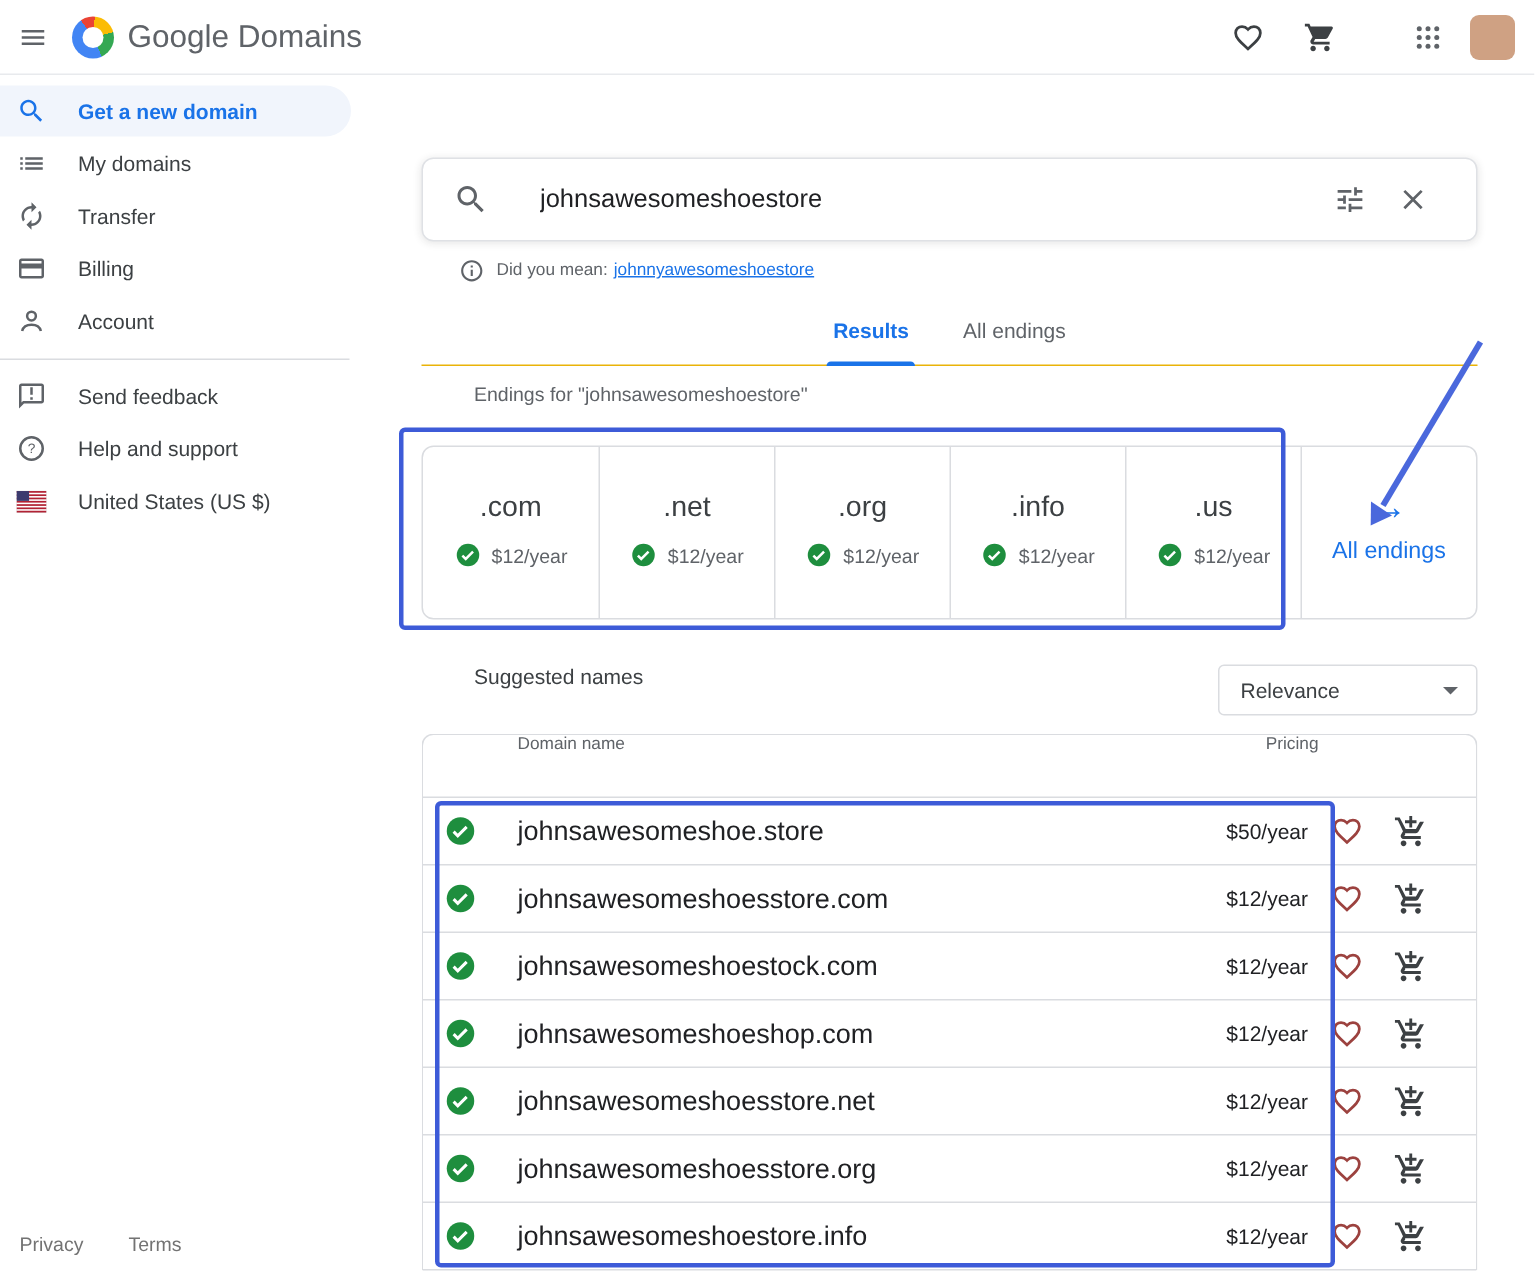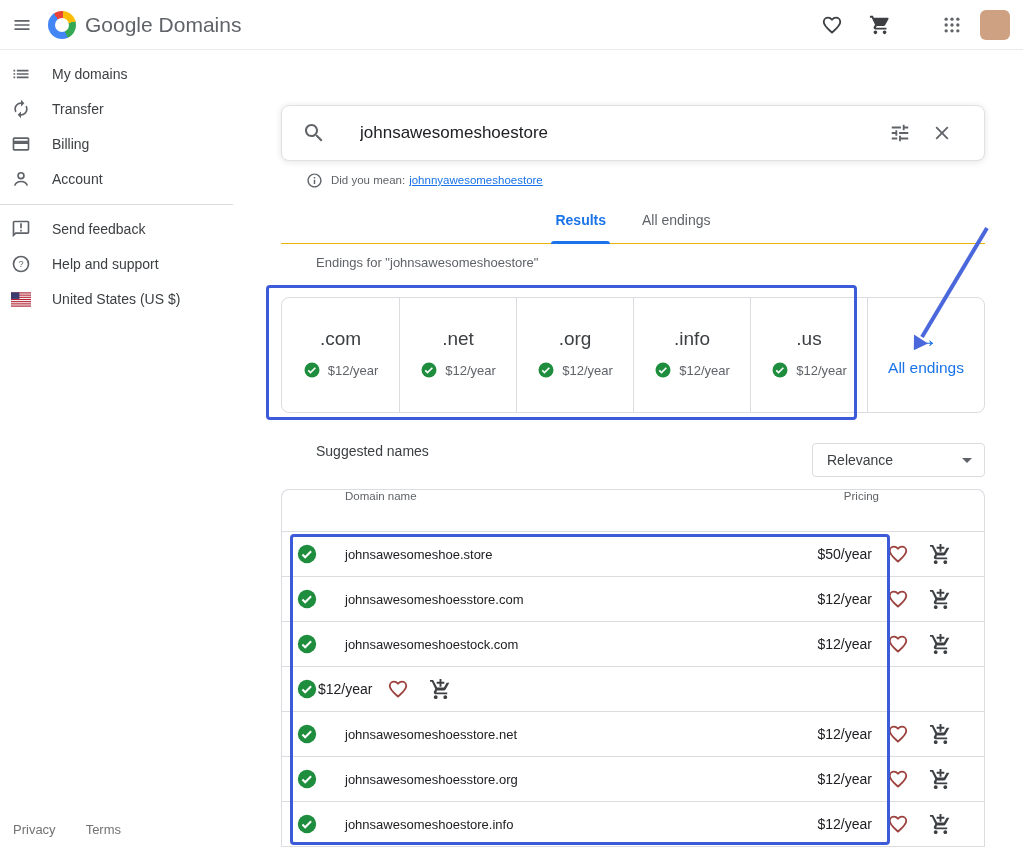--- a/index.html
+++ b/index.html
@@ -64,21 +64,21 @@
   .sort-select { width:173px; height:34px; border:1px solid #dadce0; border-radius:4px; display:flex; align-items:center;
                  padding:0 12px 0 14px; font-size:14px; color:#3c4043; cursor:pointer; background:#fff; }
   .caret { margin-left:auto; width:0; height:0; border-left:5px solid transparent; border-right:5px solid transparent; border-top:5px solid #5f6368; }
 
   .dtable { margin-top:12px; border:1px solid #dadce0; border-bottom:none; border-radius:8px 8px 0 0; background:#fff; }
   .thead { height:42px; display:flex; align-items:flex-start; font-size:11.5px; color:#5f6368; border-bottom:1px solid #dadce0; }
   .th-name { padding-left:63px; flex:1; }
   .th-pricing { padding-right:105px; }
   .trow { height:45px; display:flex; align-items:center; padding:0 32px 0 14px; border-bottom:1px solid #dadce0; cursor:pointer; }
   .row-check { width:22px; height:22px; flex:0 0 auto; }
-  .dname { margin-left:27px; font-size:13px; color:#202124; flex:1; white-space:nowrap; }
+  .dname { margin-left:27px; font-size:18px; color:#202124; flex:1; white-space:nowrap; }
   .price { font-size:14px; color:#202124; margin-right:14px; }
   .iconbtn { width:24px; height:24px; border:none; background:none; cursor:pointer; display:flex; align-items:center; justify-content:center; padding:0; flex:0 0 auto; }
   .heartbtn { margin-right:18px; }
 
   
   .ann-box { position:absolute; border:3px solid #3d5bd8; border-radius:4px; pointer-events:none; z-index:10; }
   #ann-endings { left:266px; top:285px; width:591px; height:135px; }
   #ann-rows { left:290px; top:534px; width:600px; height:311px; }
   #ann-arrow { position:absolute; left:890px; top:222px; pointer-events:none; z-index:10; }
 </style>
@@ -116,20 +116,28 @@
         <circle cx="19" cy="12" r="2"></circle>
       <circle cx="5" cy="19" r="2"></circle>
         <circle cx="12" cy="19" r="2"></circle>
         <circle cx="19" cy="19" r="2"></circle>
     </svg>
   </button>
   <button class="avatar"></button>
 </header>
 
 <nav class="sidebar">
+  <div class="side-item active">
+    <span class="side-icon">
+      <svg width="20" height="20" viewBox="0 0 24 24" fill="#1a73e8">
+          <path d="M15.5 14h-.8l-.3-.3c1-1.1 1.6-2.6 1.6-4.2C16 5.9 13.1 3 9.5 3S3 5.9 3 9.5 5.9 16 9.5 16c1.6 0 3.1-.6 4.2-1.6l.3.3v.8l5 5 1.5-1.5-5-5zm-6 0C7 14 5 12 5 9.5S7 5 9.5 5 14 7 14 9.5 12 14 9.5 14z"></path>
+        </svg>
+    </span>
+    <span>Get a new domain</span>
+  </div>
   <div class="side-item">
     <span class="side-icon">
       <svg width="20" height="20" viewBox="0 0 24 24" fill="#5f6368">
           <path d="M3 13h2v-2H3v2zm0 4h2v-2H3v2zm0-8h2V7H3v2zm4 4h14v-2H7v2zm0 4h14v-2H7v2zM7 7v2h14V7H7z"></path>
         </svg>
     </span>
     <span>My domains</span>
   </div>
   <div class="side-item">
     <span class="side-icon">
@@ -365,20 +373,21 @@
             <path d="M11 9h2V6h3V4h-3V1h-2v3H8v2h3v3zm-4 9c-1.1 0-2 .9-2 2s.9 2 2 2 2-.9 2-2-.9-2-2-2zm10 0c-1.1 0-2 .9-2 2s.9 2 2 2 2-.9 2-2-.9-2-2-2zm-8.9-5h7.4c.8 0 1.4-.4 1.8-1l3.9-7H18.4l-2.8 5H8.5L4.3 2H1v2h2l3.6 7.6-1.4 2.4c-.6 1.1.2 3 1.8 3h12v-2H7.4l.7-1z"></path>
           </svg>
         </button>
     </div>
 
     <div class="trow">
       <svg class="row-check" viewBox="0 0 24 24">
           <circle cx="12" cy="12" r="10" fill="#1e8e3e"></circle>
           <path d="M7 12.5l3 3 6.5-6.5" stroke="#fff" stroke-width="2.2" fill="none"></path>
         </svg>
+      <span class="dname"><span>johnsawesomeshoeshop</span><span>.com</span></span>
       <span class="price">$12/year</span>
       <button class="iconbtn heartbtn">
           <svg width="22" height="22" viewBox="0 0 24 24" fill="none" stroke="#9c423f" stroke-width="2">
             <path d="M12 20.3l-1.3-1.2C6 14.9 3 12.1 3 8.7 3 6 5.1 4 7.7 4c1.5 0 3 .7 4.3 2.1C13.3 4.7 14.8 4 16.3 4 18.9 4 21 6 21 8.7c0 3.4-3 6.2-7.7 10.4L12 20.3z"></path>
           </svg>
         </button>
       <button class="iconbtn">
           <svg width="23" height="23" viewBox="0 0 24 24" fill="#3c4043">
             <path d="M11 9h2V6h3V4h-3V1h-2v3H8v2h3v3zm-4 9c-1.1 0-2 .9-2 2s.9 2 2 2 2-.9 2-2-.9-2-2-2zm10 0c-1.1 0-2 .9-2 2s.9 2 2 2 2-.9 2-2-.9-2-2-2zm-8.9-5h7.4c.8 0 1.4-.4 1.8-1l3.9-7H18.4l-2.8 5H8.5L4.3 2H1v2h2l3.6 7.6-1.4 2.4c-.6 1.1.2 3 1.8 3h12v-2H7.4l.7-1z"></path>
           </svg>

